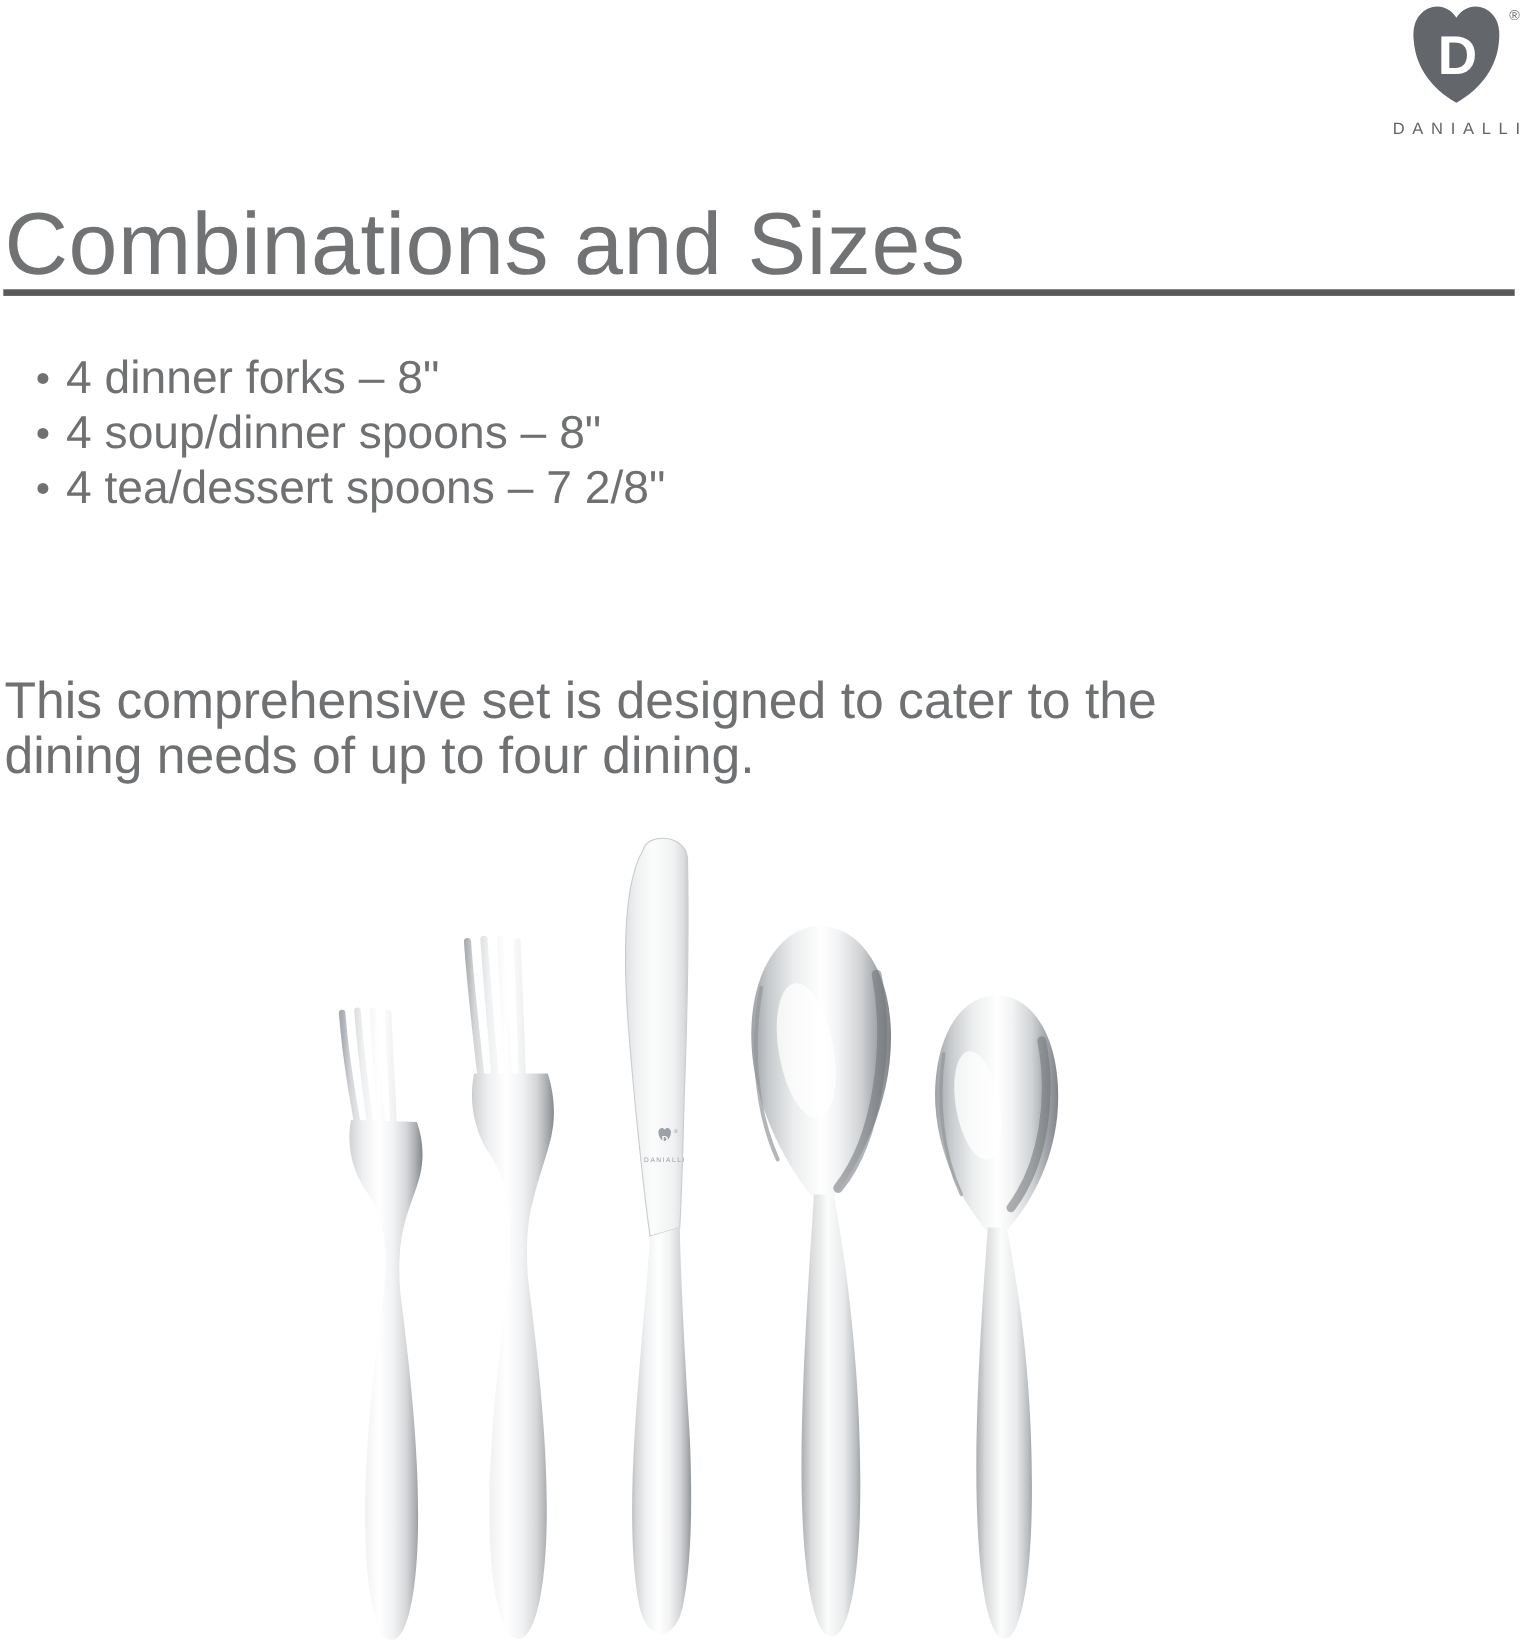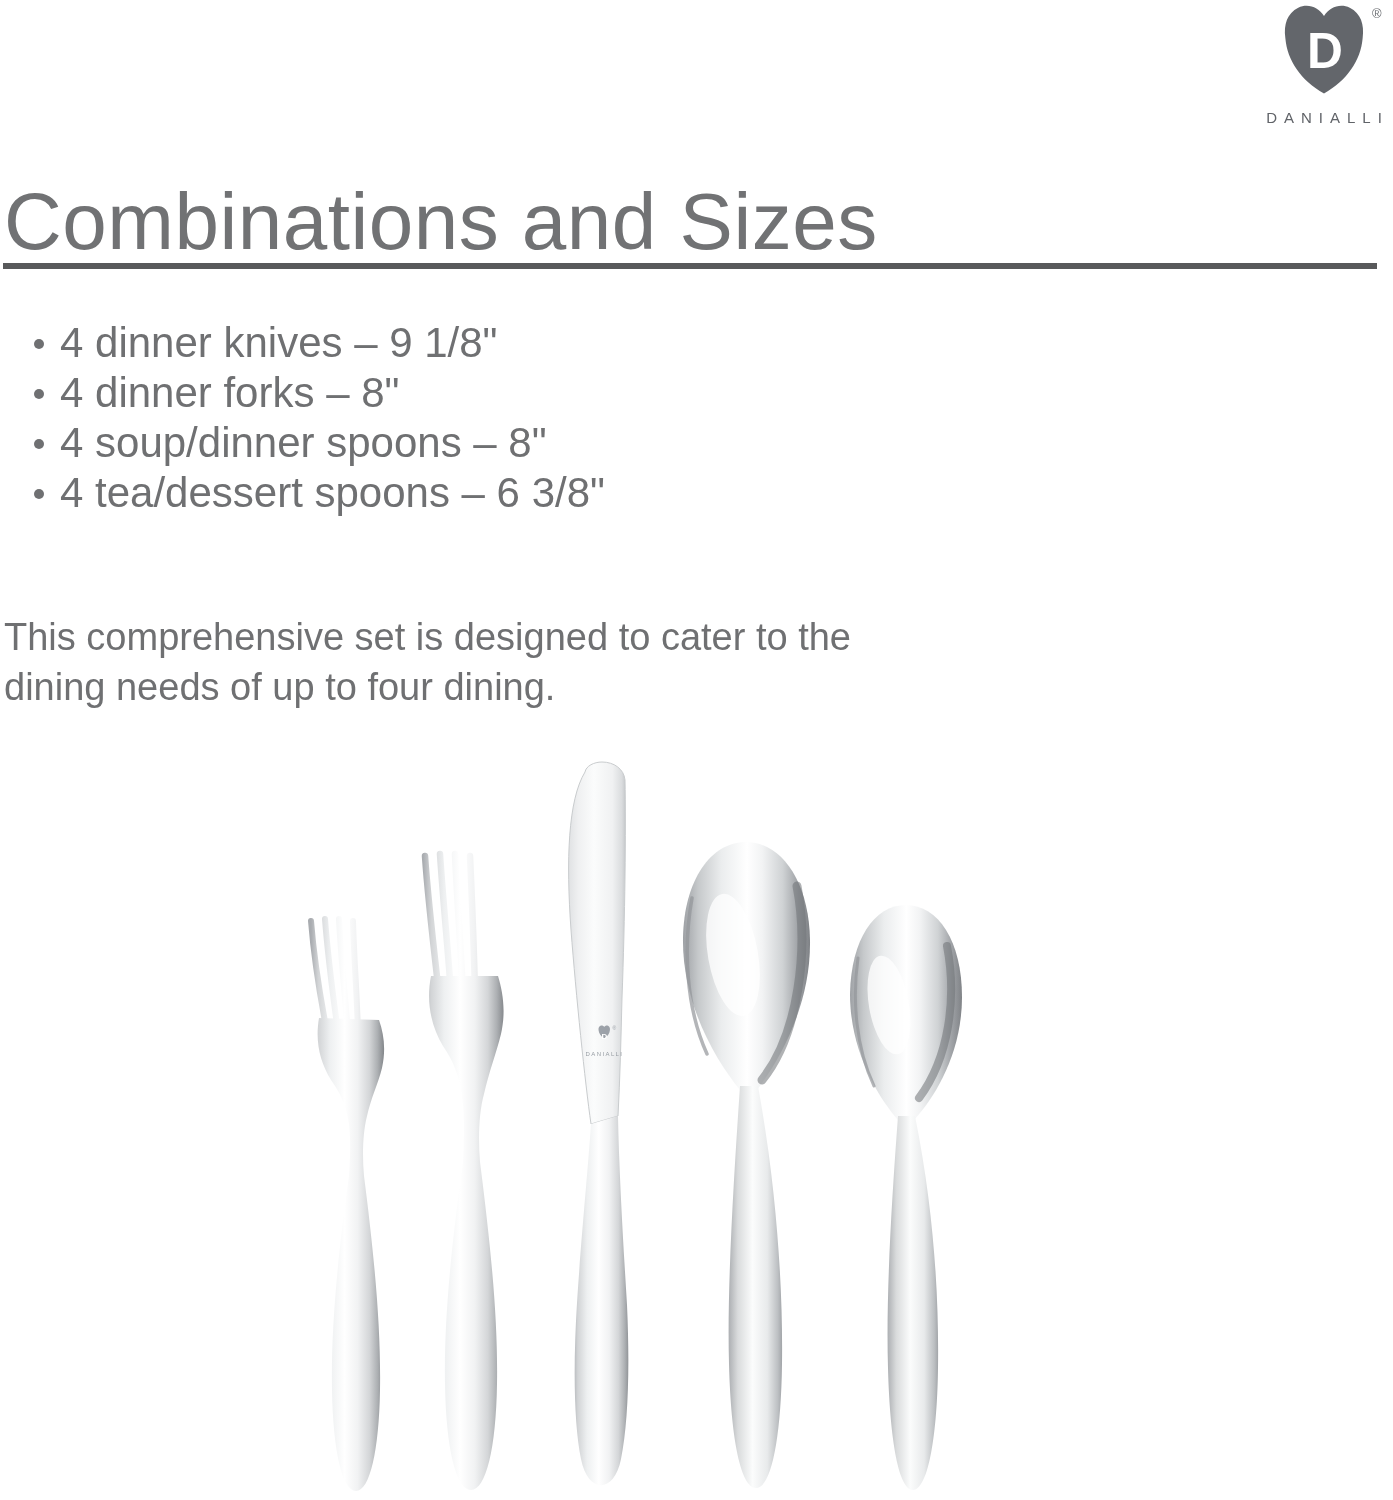--- a/index.html
+++ b/index.html
@@ -35,21 +35,21 @@
     font-size:42px;line-height:50px;font-weight:300;color:#6f7072;
   }
   .bullets li{position:relative;padding-left:60px;white-space:nowrap;}
   .bullets li .dot{
     position:absolute;left:34px;top:21px;width:10px;height:10px;border-radius:50%;
     background:#6f7072;
   }
   
   .paragraph{
     position:absolute;left:4px;top:612px;
-    font-size:38px;line-height:50px;font-weight:300;color:#6f7072;
+    font-size:47px;line-height:50px;font-weight:300;color:#6f7072;
   }
   .paragraph div{white-space:nowrap;}
   
   .cutlery{position:absolute;left:0;top:0;width:1393px;height:1500px;}
 </style>
 </head>
 <body>
 
 <div class="page">
 
@@ -60,35 +60,31 @@
       <text x="51" y="71" text-anchor="middle" font-size="54" font-weight="bold" fill="#ffffff">D</text>
     </svg>
     <span class="logo-reg">®</span>
     <div class="logo-brand">DANIALLI</div>
   </div>
 
   <h1 class="title">Combinations and Sizes</h1>
   <div class="divider"></div>
 
   <ul class="bullets">
-    <li>
-      <span class="dot"></span>
-      <span>4 dinner knives – 9 1/8"</span>
-    </li>
     <li>
       <span class="dot"></span>
       <span>4 dinner forks – 8"</span>
     </li>
     <li>
       <span class="dot"></span>
       <span>4 soup/dinner spoons – 8"</span>
     </li>
     <li>
       <span class="dot"></span>
-      <span>4 tea/dessert spoons – 6 3/8"</span>
+      <span>4 tea/dessert spoons – 7 2/8"</span>
     </li>
   </ul>
 
   <div class="paragraph">
     <div>This comprehensive set is designed to cater to the</div>
     <div>dining needs of up to four dining.</div>
   </div>
 
   <svg class="cutlery" viewBox="0 0 1393 1500" aria-hidden="true">
     <defs>

